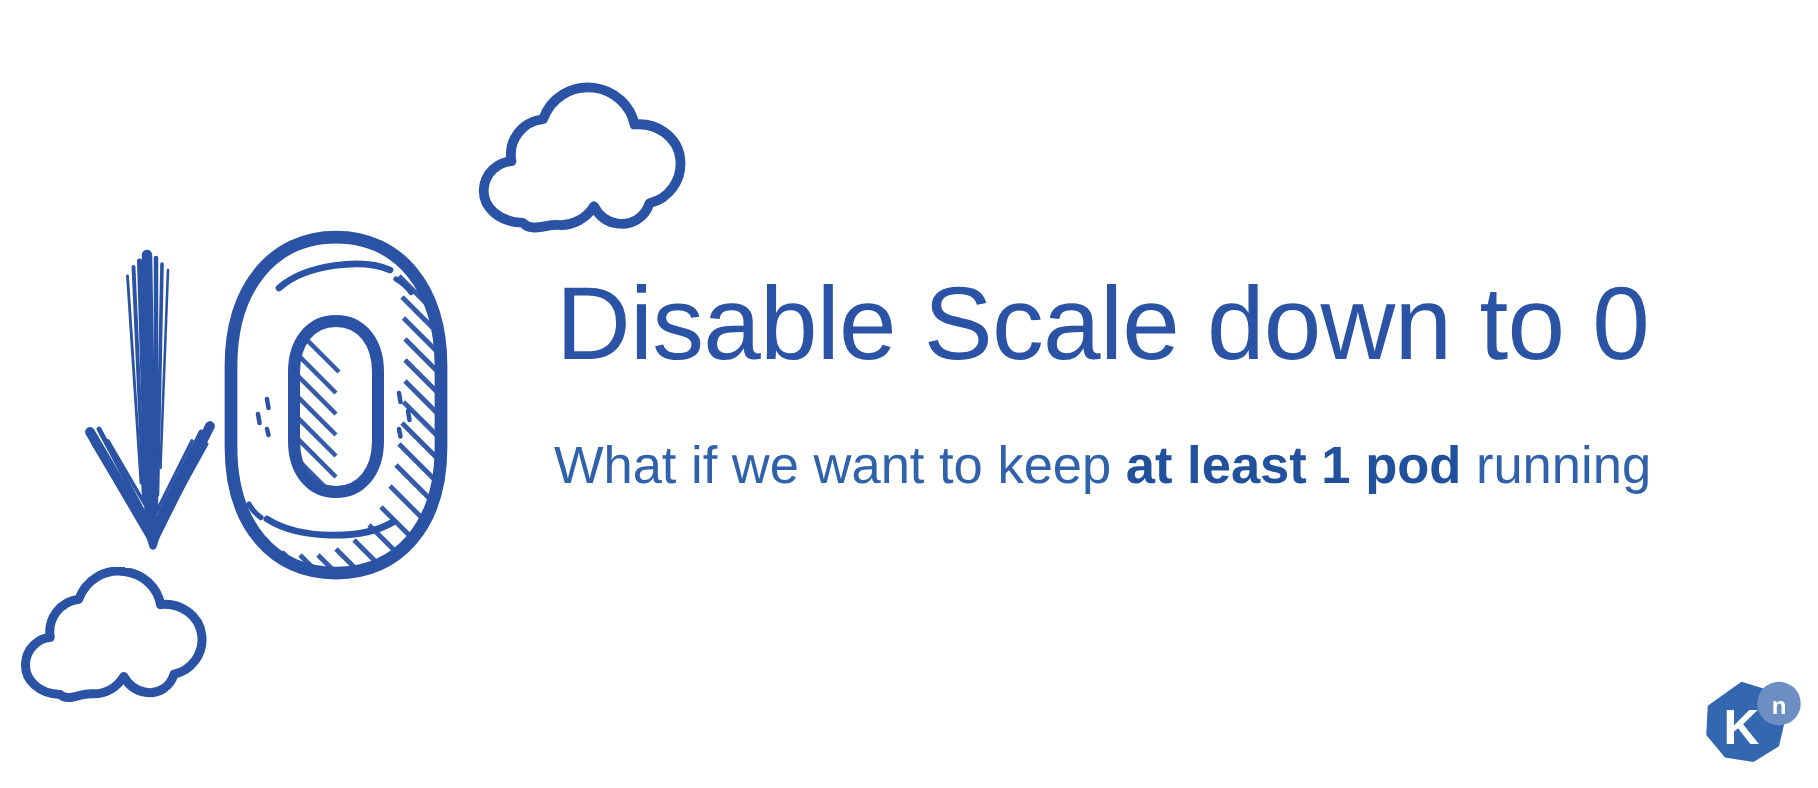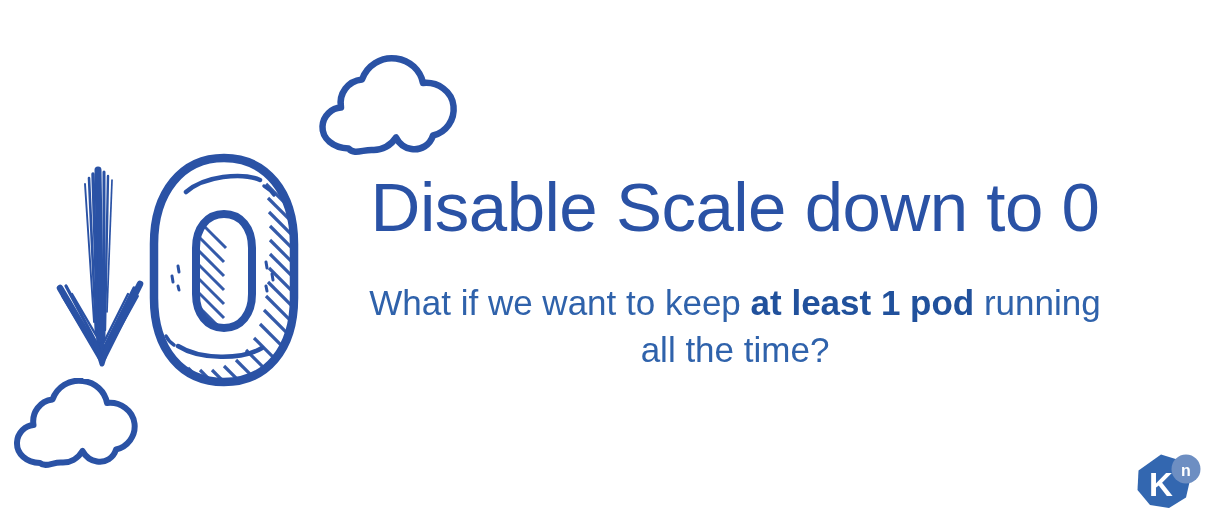--- a/index.html
+++ b/index.html
@@ -33,21 +33,21 @@
 
   
   .text-block {
     position: absolute;
     left: 350px;
     top: 172px;
     width: 770px;
     text-align: center;
   }
   .title {
-    margin: 0;
+    margin: 8px;
     font-family: "Liberation Sans", sans-serif;
     font-size: 69px;
     font-weight: 300;
     line-height: 1.05;
     letter-spacing: -0.5px;
     color: #2a52a5;
     white-space: nowrap;
   }
   .subtitle {
     margin: 36px 0 0 0;
@@ -227,21 +227,20 @@
         <path d="M134 126 L135 132" stroke-width="3"></path>
         <path d="M128 138 L129 143" stroke-width="3"></path>
       </g>
     </svg>
   </div>
 
   <div class="text-block">
     <h1 class="title">Disable Scale down to 0</h1>
     <p class="subtitle">
       <span>What if we want to keep </span><span class="em">at least 1 pod</span><span> running</span><br>
-      <span>all the time?</span>
     </p>
   </div>
 
   <div class="logo">
     <svg viewBox="0 0 74 68" width="74" height="68" aria-hidden="true">
 
       <path d="M31 4.5
                L50.5 10.5
                L60.5 28
                L56 47.5

